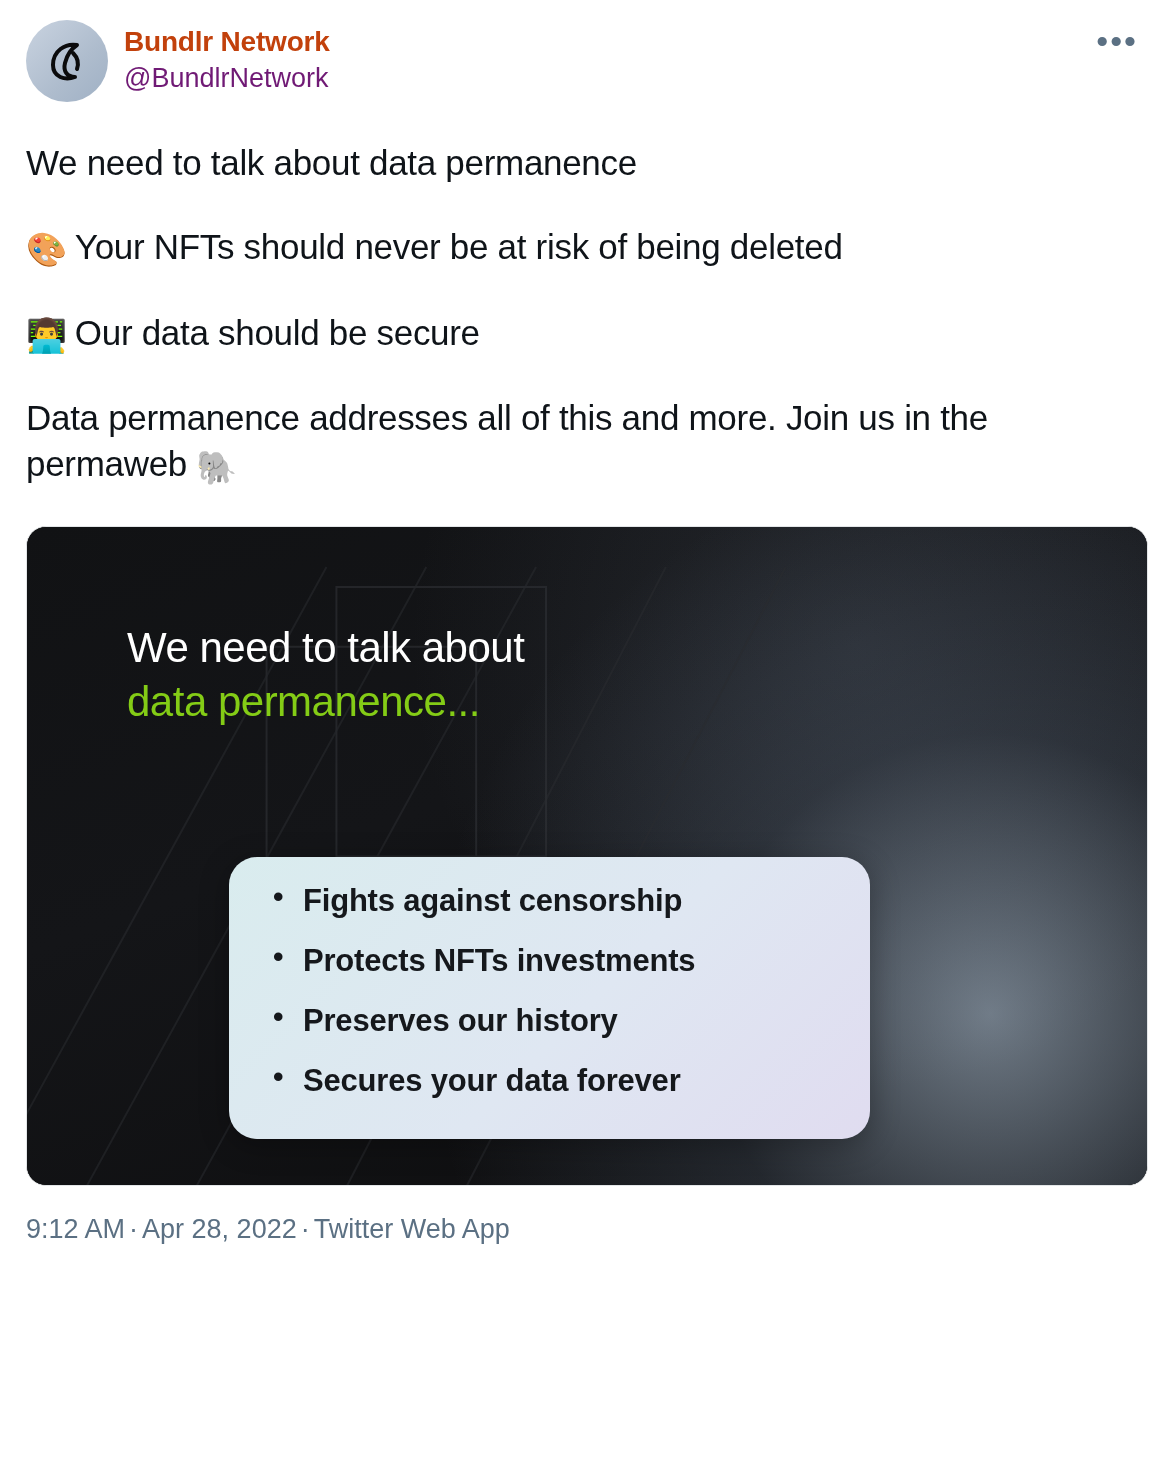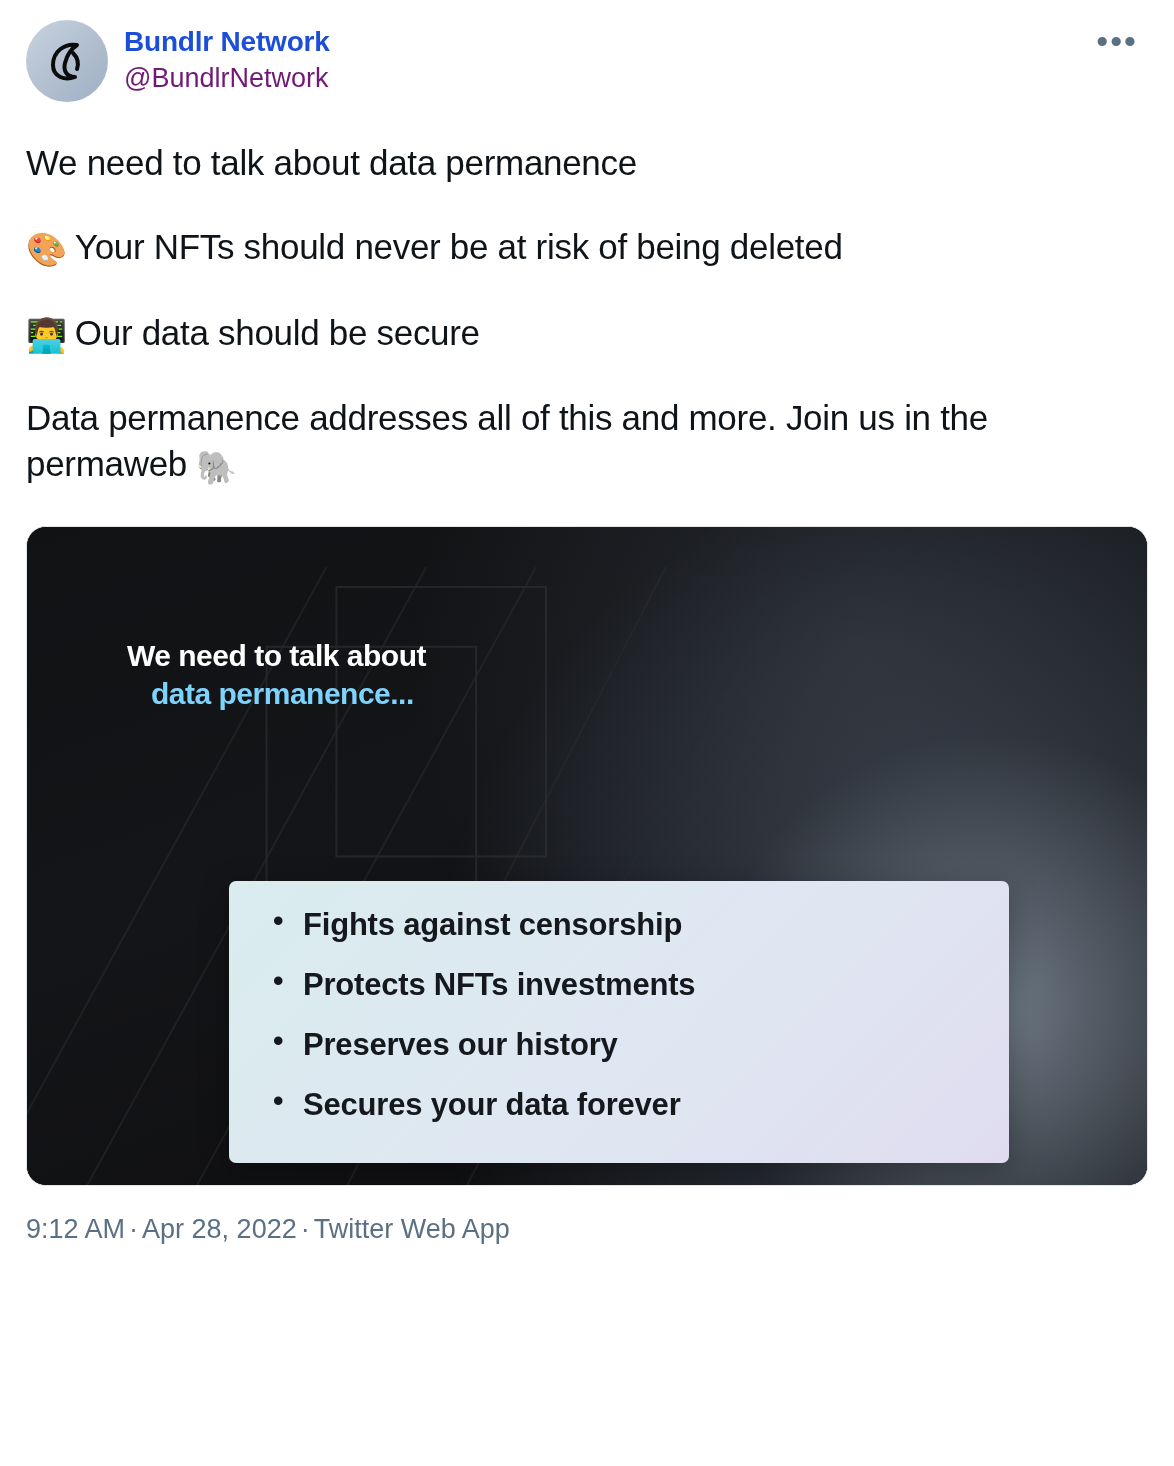--- a/index.html
+++ b/index.html
@@ -45,21 +45,21 @@
   .names {
     display: flex;
     flex-direction: column;
     justify-content: center;
     padding-top: 6px;
   }
   .display-name {
     font-size: 28px;
     font-weight: bold;
     line-height: 1.25;
-    color: #1d4ed8;
+    color: #c2410c;
     letter-spacing: -0.2px;
   }
   .handle {
     font-size: 27px;
     line-height: 1.3;
     color: #701a75;
     margin-top: 2px;
   }
   .more-btn {
     margin-left: auto;
@@ -119,44 +119,42 @@
       linear-gradient(160deg, #111214 0%, #141518 40%, #0d0d0e 100%);
   }
   .media-bg-lines {
     position: absolute;
     inset: 0;
     opacity: 0.55;
   }
   .card-title {
     position: absolute;
     left: 100px;
-    top: 110px;
-    font-size: 30px;
-    font-weight: bold;
+    top: 94px;
+    font-size: 42px;
+    font-weight: normal;
     line-height: 1.28;
     letter-spacing: -0.5px;
   }
   .card-title .l1 { color: #ffffff; display: block; }
   .card-title .l2 {
     display: block;
-    color: #7dd3fc;
-    margin-left: 24px;
+    color: #84cc16;
   }
   .bullet-panel {
     position: absolute;
     left: 202px;
     top: 330px;
-    width: 780px;
+    width: 641px;
     height: 282px;
-    border-radius: 7px;
+    border-radius: 28px;
     background: linear-gradient(135deg, #d9ecee 0%, #dfe7f2 55%, #e0dcf0 100%);
     box-shadow: 0 6px 30px rgba(0,0,0,0.30);
     padding: 28px 40px;
     box-sizing: border-box;
-    margin-top: 24px;
   }
   .bullet-list {
     margin: 0;
     padding: 0 0 0 34px;
     list-style: none;
   }
   .bullet-list li {
     position: relative;
     font-size: 31px;
     font-weight: bold;

